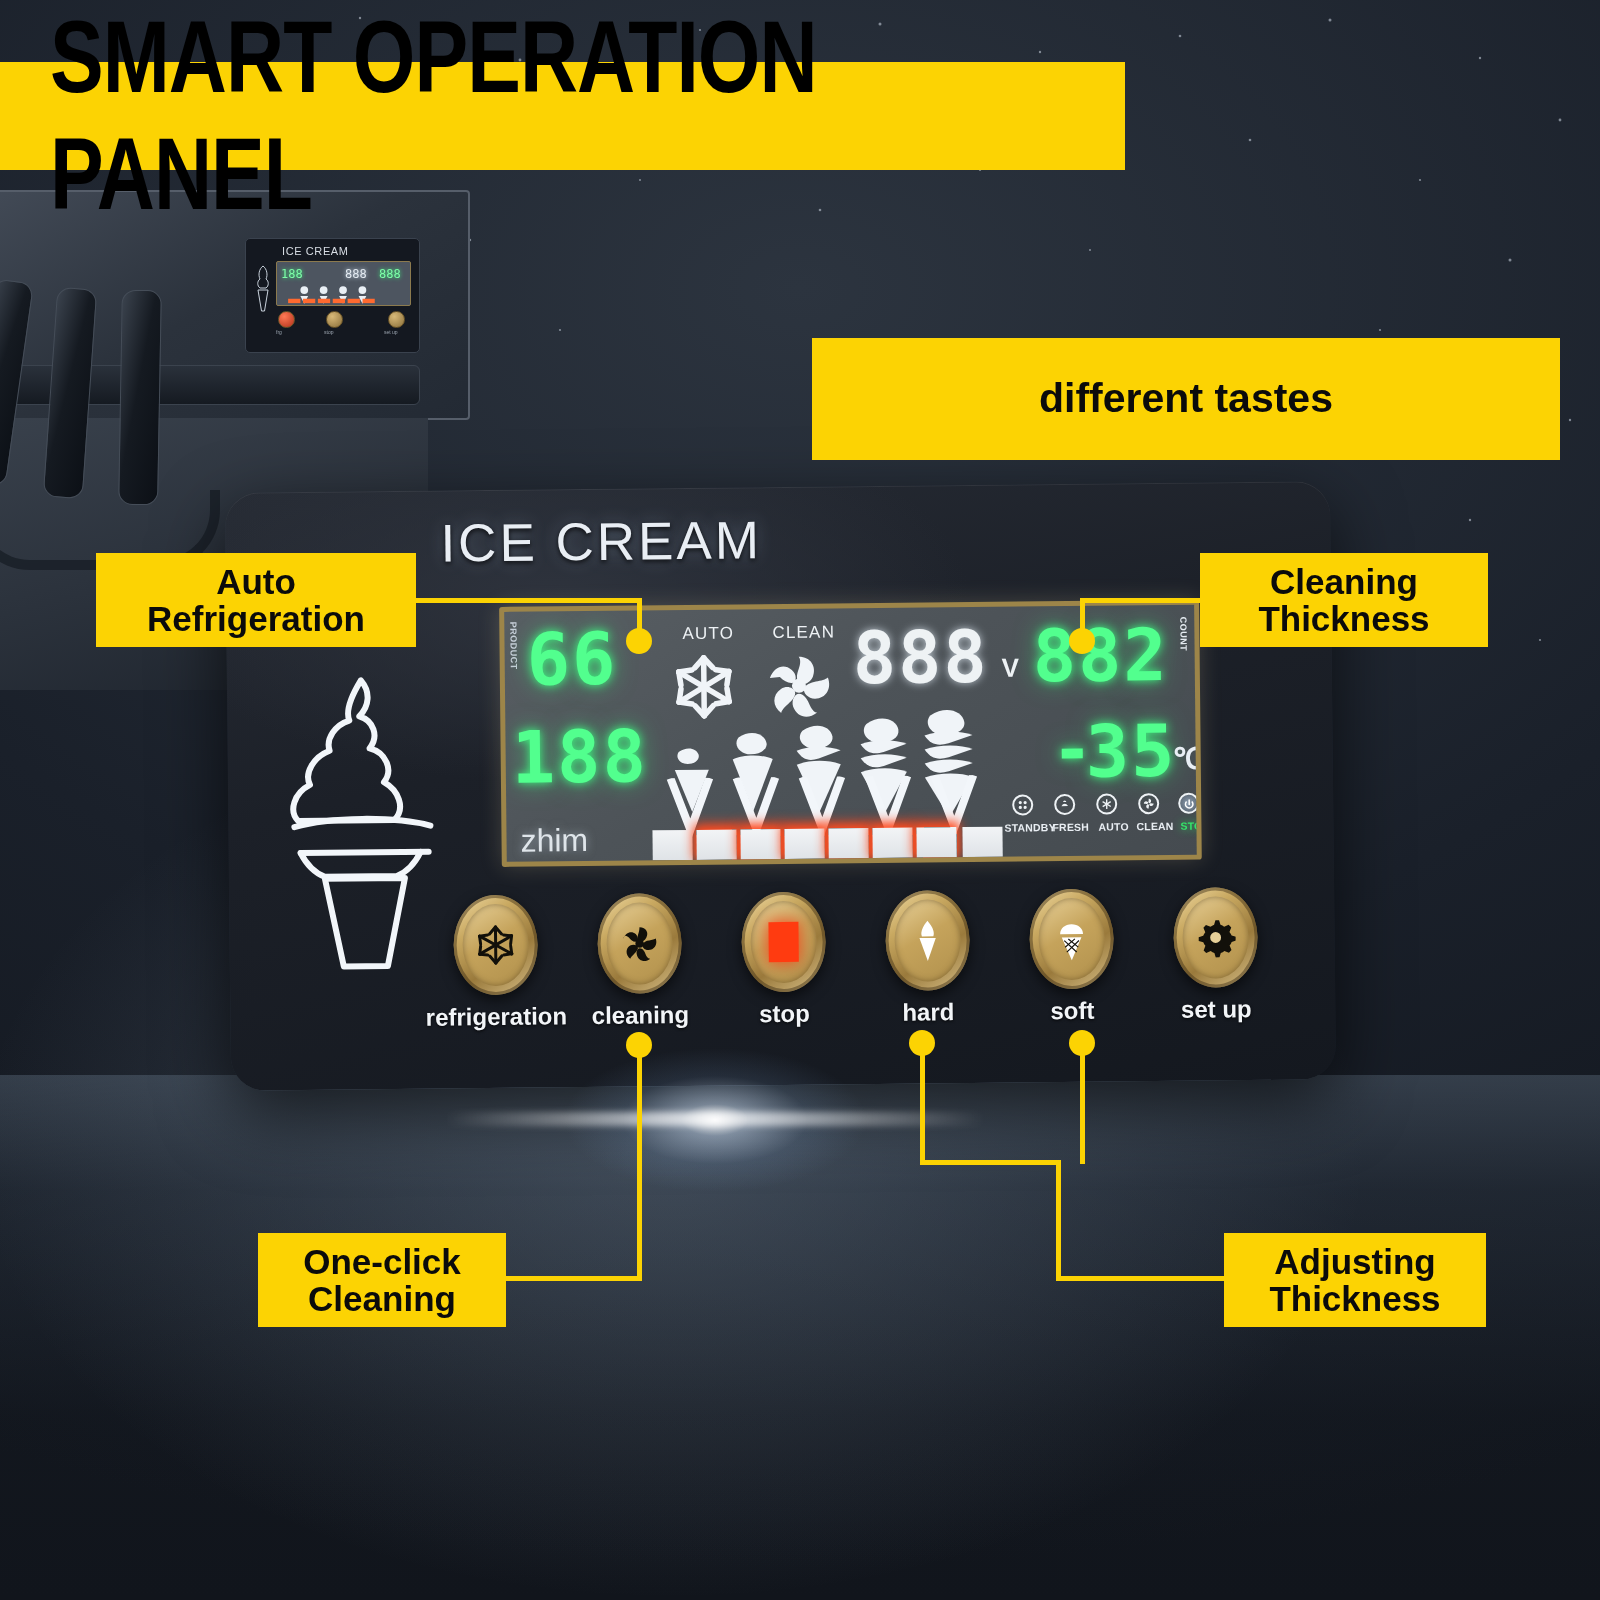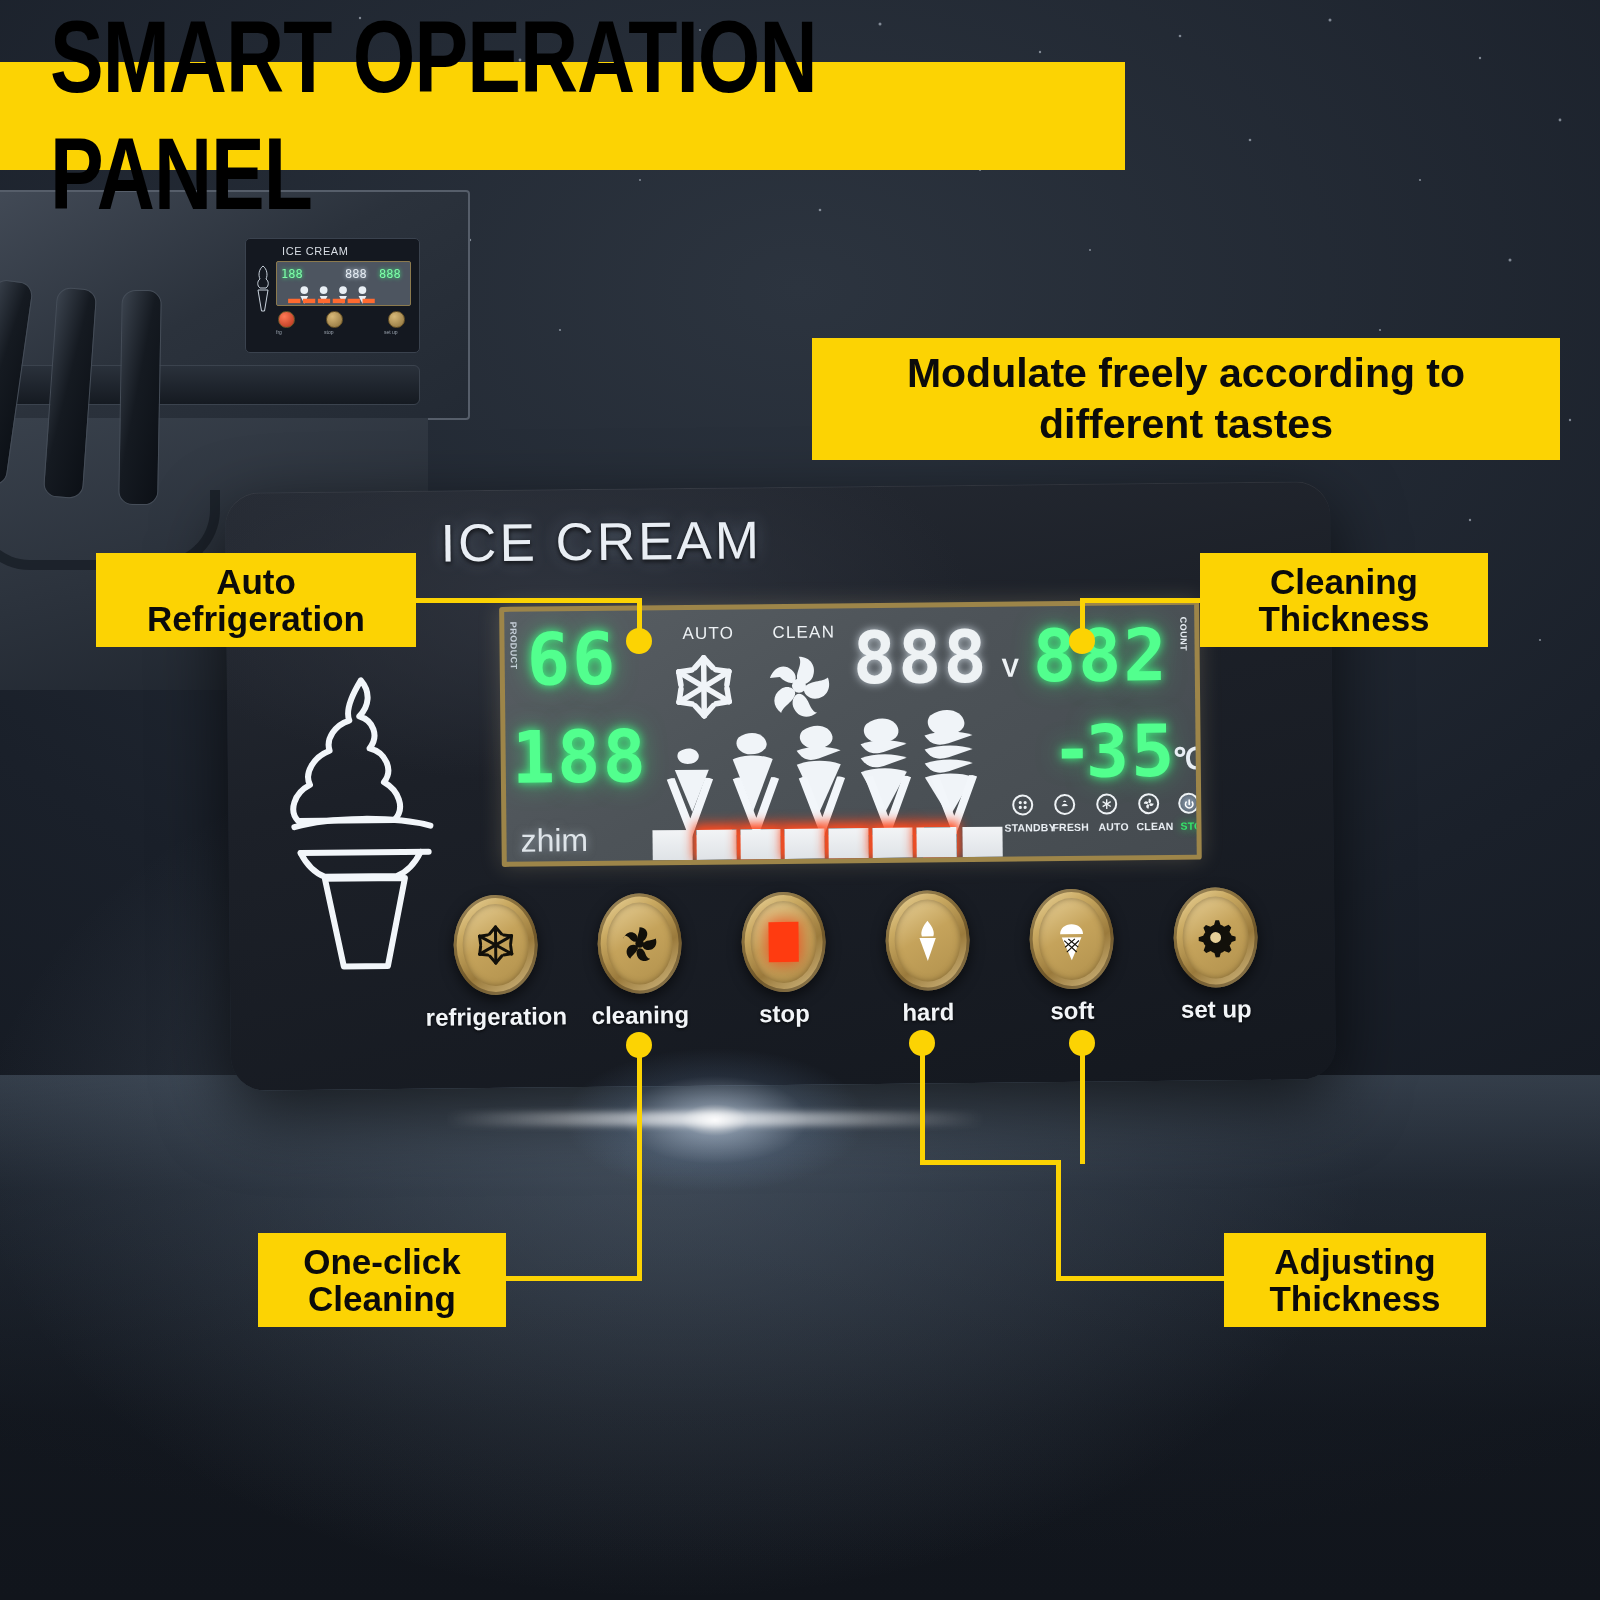--- a/index.html
+++ b/index.html
@@ -531,21 +531,20 @@
 
 <div class="callout" style="left:1200px; top:553px; width:288px; height:94px; font-size:35px; flex-direction:column;">
   <div>Cleaning</div>
   <div>Thickness</div>
 </div>
 <div class="cline" style="left:1080px; top:598px; width:124px; height:5px;"></div>
 <div class="cline" style="left:1080px; top:598px; width:5px; height:36px;"></div>
 <div class="cdot" style="left:1069px; top:628px;"></div>
 
 <div class="callout" style="left:812px; top:338px; width:748px; height:122px; font-size:41px; flex-direction:column; line-height:1.25;">
-  <div>Modulate freely according to</div>
   <div>different tastes</div>
 </div>
 
 <div class="callout" style="left:258px; top:1233px; width:248px; height:94px; font-size:35px; flex-direction:column;">
   <div>One-click</div>
   <div>Cleaning</div>
 </div>
 <div class="cline" style="left:502px; top:1276px; width:140px; height:5px;"></div>
 <div class="cline" style="left:637px; top:1045px; width:5px; height:236px;"></div>
 <div class="cdot" style="left:626px; top:1032px;"></div>

